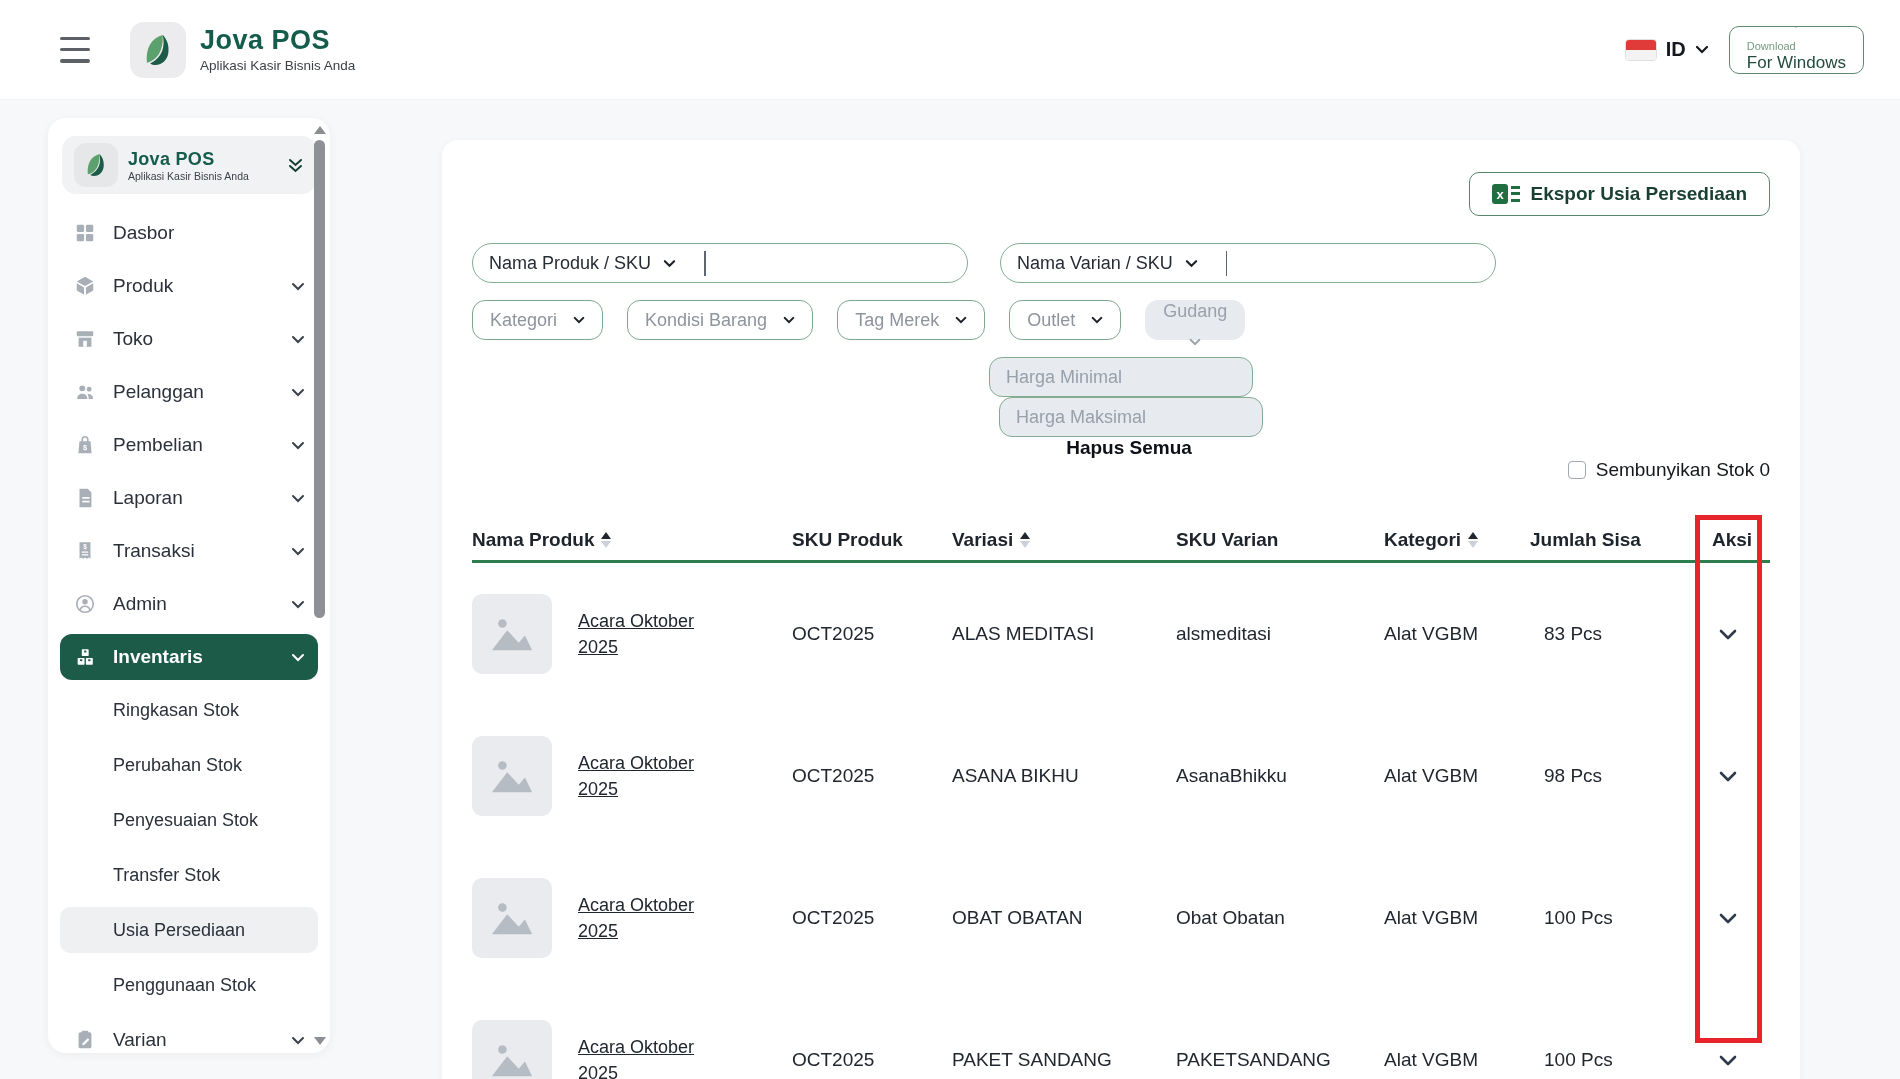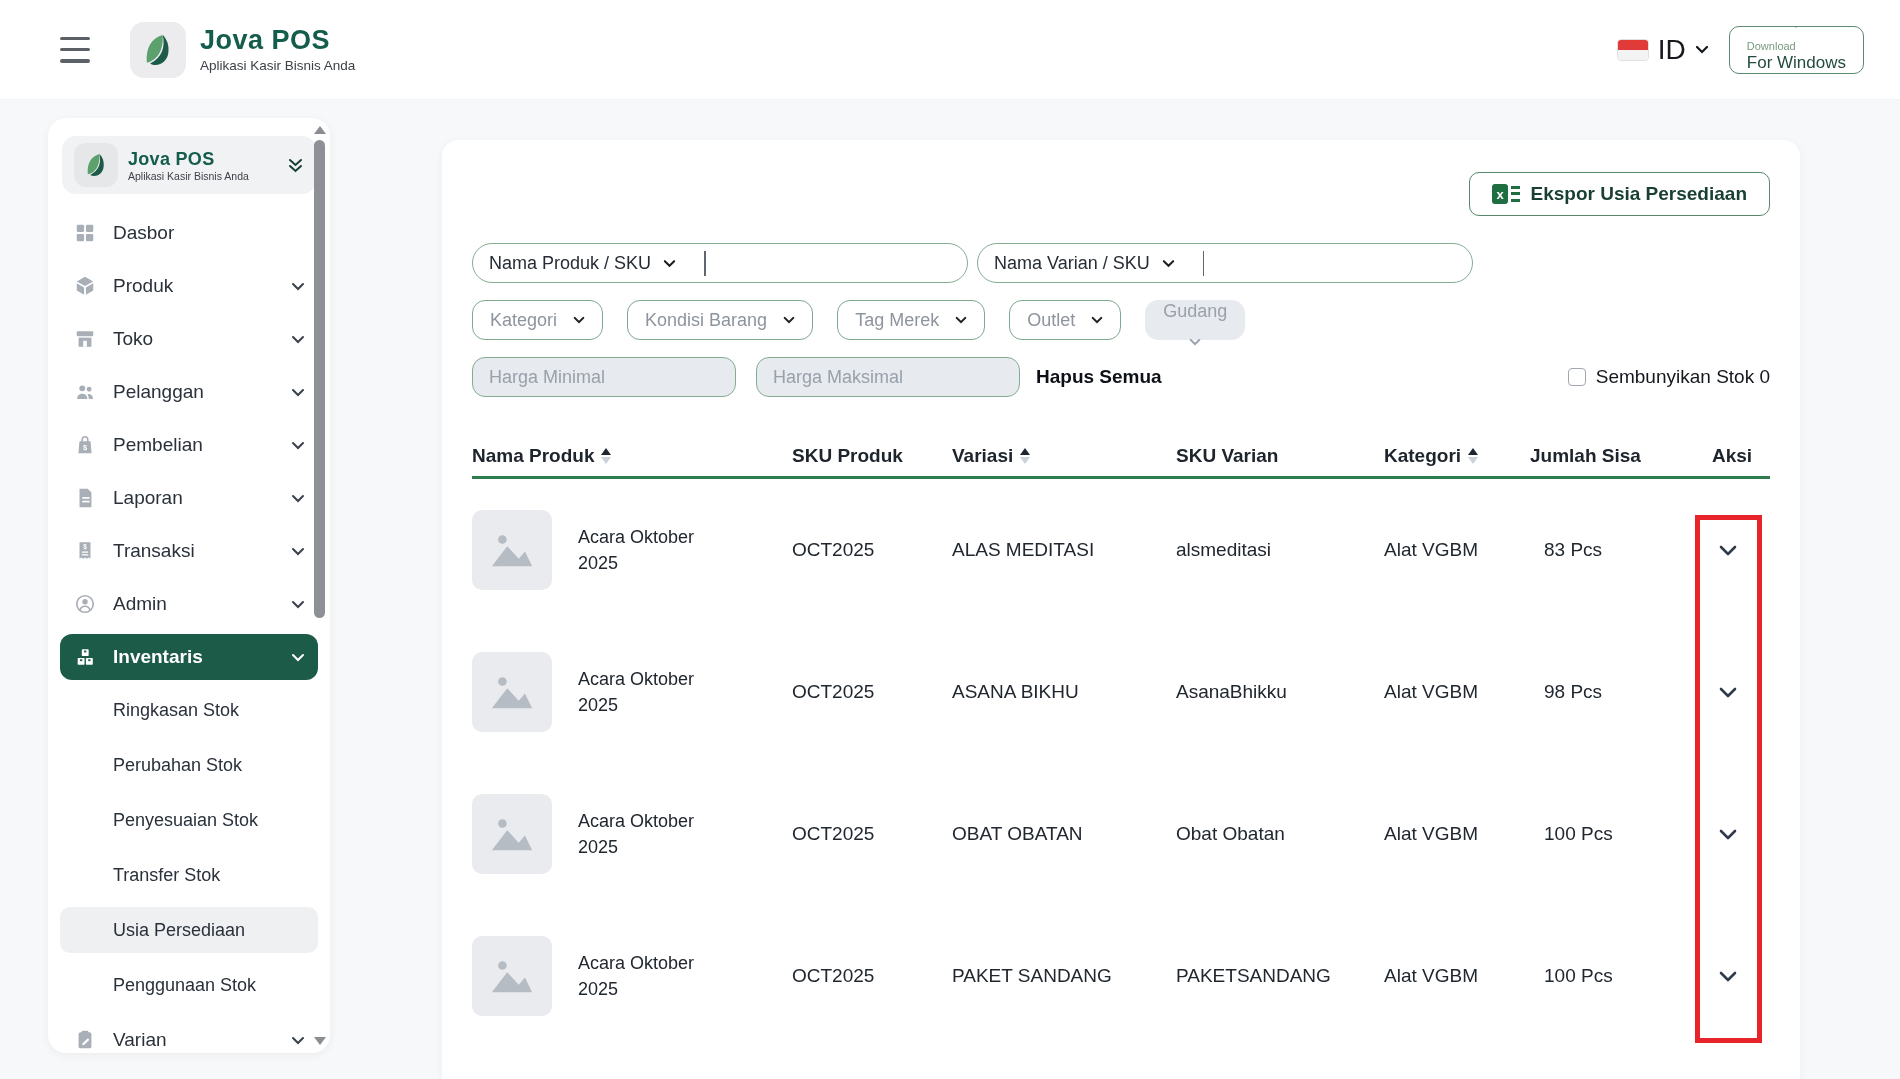--- a/index.html
+++ b/index.html
@@ -14,21 +14,21 @@
   .hamburger span { display:block; width:30px; height:3.5px; background:#5c6167; border-radius:2px; }
   .brand { display:flex; align-items:center; gap:14px; margin-left:36px; }
   .logo-tile { width:56px; height:56px; border-radius:14px; background:#ececee; display:flex;
     align-items:center; justify-content:center; }
   .brand-title { font-size:27px; font-weight:bold; color:#145c4b; letter-spacing:.5px; line-height:1.1; }
   .brand-tag { font-size:13.5px; color:#3c4148; margin-top:2px; }
   .top-right { margin-left:auto; margin-right:36px; display:flex; align-items:center; gap:20px; }
   .lang { display:flex; align-items:center; gap:9px; cursor:pointer; }
   .flag { width:32px; height:22px; border-radius:4px; overflow:hidden; border:1px solid #e0e0e0; }
   .flag .t { height:50%; background:#e13b39; } .flag .b { height:50%; background:#f3f3f3; }
-  .lang-code { font-size:28px; font-weight:400; color:#15181c; }
+  .lang-code { font-size:20px; font-weight:700; color:#15181c; }
   .dl-btn { display:flex; align-items:center; gap:12px; height:48px; padding:0 17px;
     border:1.5px solid #5d8a70; border-radius:10px; background:#fff; cursor:pointer;flex-direction:column; }
   .dl-txt { display:flex; flex-direction:column; align-items:flex-start; line-height:1.15; }
   .dl-small { font-size:11px; color:#76997f; }
   .dl-big { font-size:17px; color:#234b3c; font-weight:500; }
 
   
   .sidebar { position:absolute; left:48px; top:118px; width:282px; height:935px; background:#fff;
     border-radius:18px; box-shadow:0 2px 8px rgba(40,50,60,.06); overflow:hidden; }
   .side-head { margin:18px 14px 16px 14px; background:#f1f2f4; border-radius:14px; height:58px;
@@ -65,37 +65,37 @@
   .export-row { display:flex; justify-content:flex-end; height:44px; }
   .export-btn { display:flex; align-items:center; gap:11px; padding:0 22px; border:1.5px solid #57886b;
     border-radius:10px; background:#fff; font-size:19px; font-weight:600; color:#183f32; cursor:pointer; }
   .xls { display:flex; align-items:center; }
   .xls-a { width:16px; height:20px; background:#1e6e41; color:#fff; border-radius:3px; font-size:13px;
     font-weight:bold; display:flex; align-items:center; justify-content:center; }
   .xls-b { width:9px; height:17px; margin-left:2.5px;
     background:repeating-linear-gradient(#1e6e41 0 3px, transparent 3px 6.5px); }
 
   .frow { display:flex; align-items:center; }
-  .frow1 { margin-top:27px; gap:9px; }
+  .frow1 { margin-top:27px; gap:32px; }
   .combo { width:496px; height:40px; border:1.5px solid #85ad92; border-radius:20px; display:flex;
     align-items:center; padding:0 16px; background:#fff; }
   .combo-label { font-size:18px; font-weight:500; color:#262c34; }
   .combo-chev { margin-left:12px; color:#1c2127; display:flex; }
   .combo-div { width:1.5px; height:25px; background:#5f6670; margin-left:28px; }
   .combo input { flex:1; border:none; outline:none; font-size:17px; background:transparent;
     margin-left:10px; font-family:"Liberation Sans",sans-serif; }
 
   .frow2 { margin-top:17px; gap:24px; }
   .pill { height:40px; border:1.5px solid #7fa98e; border-radius:13px; background:#fff; display:flex;
     align-items:center; gap:16px; padding:0 17px; font-size:18px; font-weight:500; color:#8d949e; cursor:pointer; }
   .pill .pc { color:#1c2127; display:flex; }
   .pill.disabled { background:#e7eaee; border-color:#e7eaee; color:#9aa1ab; cursor:default;flex-direction:column; }
   .pill.disabled .pc { color:#9aa1ab; }
 
-  .frow3 { margin-top:17px; }
+  .frow3 { margin-top:17px;flex-direction:column; }
   .price-input { width:264px; height:40px; border:1.5px solid #84ac91; border-radius:13px;
     background:#e7eaee; padding:0 16px; font-size:18px; color:#262c34; outline:none;
     font-family:"Liberation Sans",sans-serif; }
   .price-input::placeholder { color:#98a0aa; }
   .price-input + .price-input { margin-left:20px; }
   .clear-all { margin-left:16px; font-size:19px; font-weight:bold; color:#0d1117; cursor:pointer; }
   .hide-stock { margin-left:auto; display:flex; align-items:center; gap:10px; }
   .cbx { width:18px; height:18px; border:1.6px solid #a2a8b0; border-radius:4px; background:#fff; cursor:pointer; }
   .hide-label { font-size:19px; font-weight:500; color:#14181d; }
 
@@ -106,21 +106,21 @@
   .sort { display:inline-flex; flex-direction:column; gap:2px; cursor:pointer; }
   .sort .up { width:0; height:0; border-left:5px solid transparent; border-right:5px solid transparent;
     border-bottom:7px solid #20262e; }
   .sort .dn { width:0; height:0; border-left:5px solid transparent; border-right:5px solid transparent;
     border-top:7px solid #ccd1d7; }
   .trow { height:142px; }
   .cell { font-size:19px; font-weight:500; color:#21272f; }
   .name-cell { display:flex; align-items:center; gap:26px; }
   .ph { width:80px; height:80px; background:#e9ebee; border-radius:10px; display:flex;
     align-items:center; justify-content:center; }
-  .pname { font-size:18px; line-height:1.45; width:120px; }
+  .pname { font-size:18px; line-height:1.45; width:120px;text-decoration:underline; }
   .qty-cell { padding-left:14px; }
   .aksi-cell { display:flex; }
   .row-chev { margin-left:3px; width:26px; display:flex; color:#2e3b4c; cursor:pointer; }
 
   .red-box { position:absolute; left:1253px; top:375px; width:67px; height:528px;
     border:5px solid #e8242b; pointer-events:none; }
 </style>
 </head>
 <body>
 

